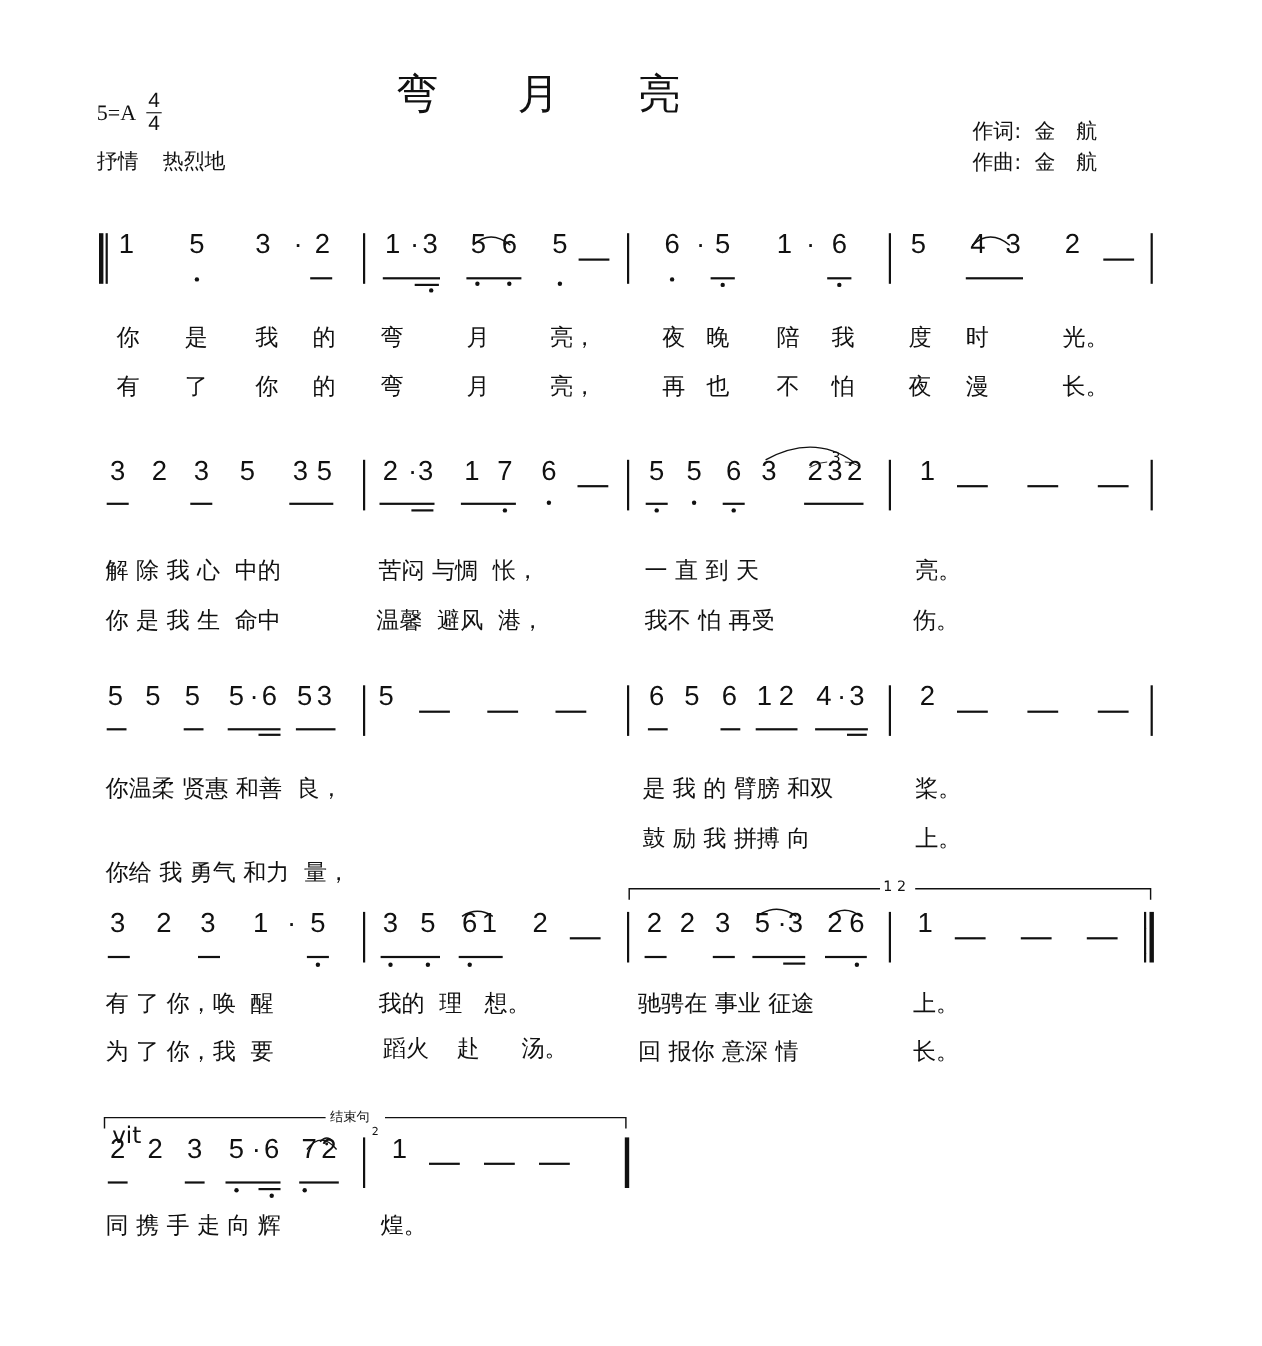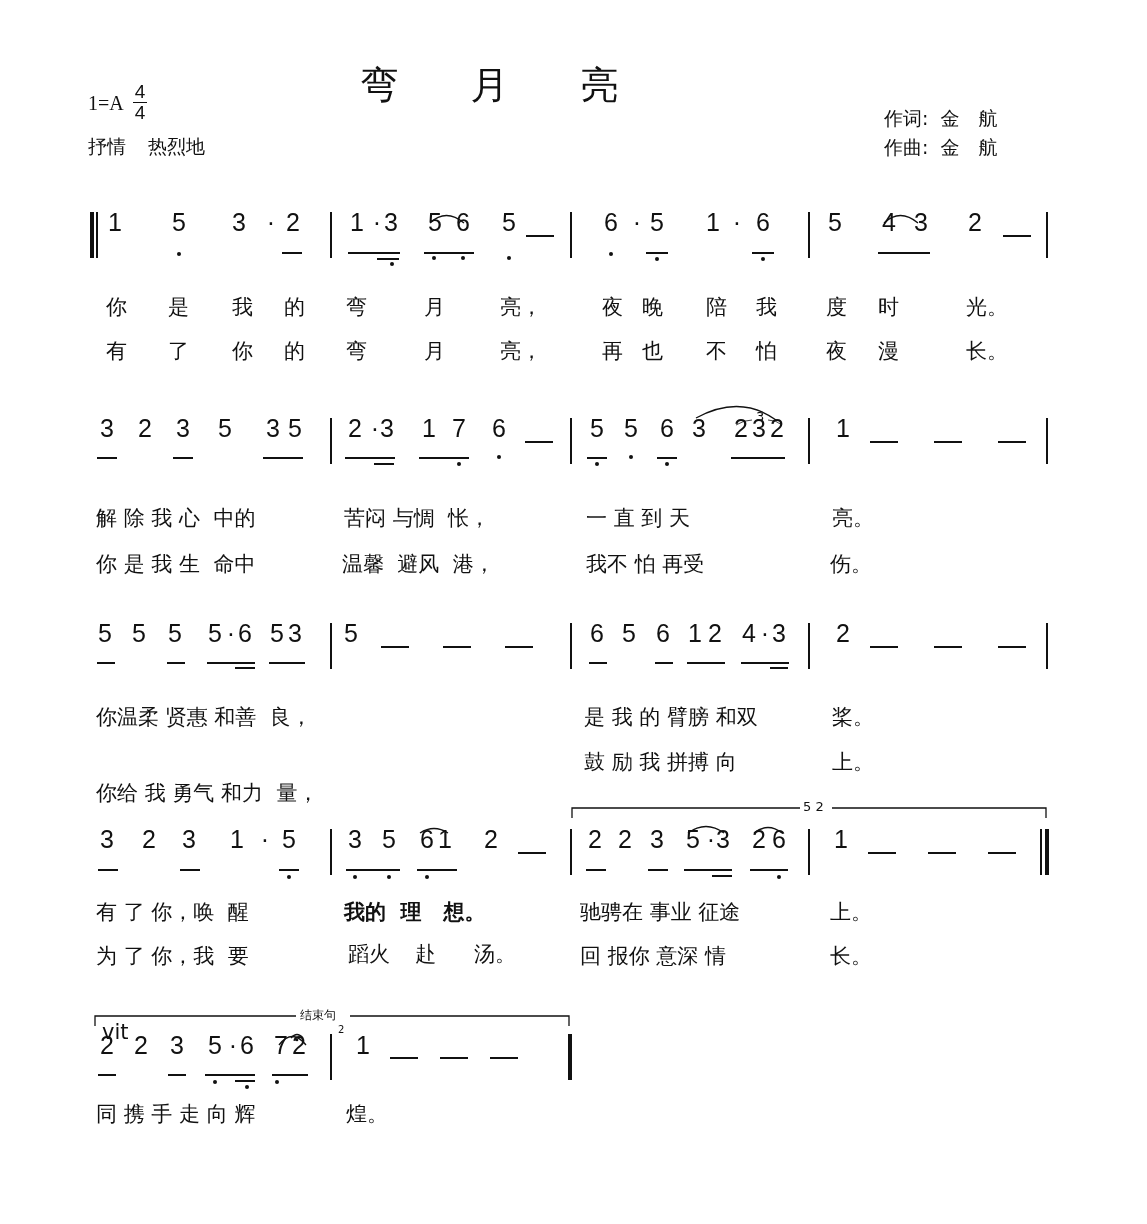--- a/index.html
+++ b/index.html
@@ -25,21 +25,21 @@
   .bar.thick { width: 4px; }
   .lyr { position: absolute; font-size: 21px; line-height: 26px; white-space: pre; }
   svg.over { position: absolute; left: 0; top: 0; overflow: visible; }
   .bracket-label { position: absolute; font-size: 13px; background: #fff; padding: 0 3px; }
   .vit { position: absolute; font-size: 21px; }
 </style>
 </head>
 <body>
 
 <div class="abs title">弯 月 亮</div>
-<div class="abs key">1=A</div>
+<div class="abs key">5=A</div>
 <div class="ts">
   <div>4</div>
   <div class="line"></div>
   <div>4</div>
 </div>
 <div class="abs mood">
   <span>抒情</span><span>热烈地</span>
 </div>
 <div class="abs credit" style="top:106px">
   <span>作词:</span><span class="v1">金　航</span>
@@ -164,21 +164,21 @@
     <div class="n" style="left: 586px; top: 824px;">2</div>
     <div class="n" style="left: 616px; top: 824px;">2</div>
     <div class="n" style="left: 648px; top: 824px;">3</div>
     <div class="n" style="left: 684px; top: 824px;">5</div>
     <div class="n" style="left: 702px; top: 824px;">·</div>
     <div class="n" style="left: 714px; top: 824px;">3</div>
     <div class="n" style="left: 750px; top: 824px;">2</div>
     <div class="n" style="left: 770px; top: 824px;">6</div>
     <div class="n" style="left: 832px; top: 824px;">1</div>
     <div class="lyr" style="left: 96px; top: 899px;">有 了 你，唤  醒</div>
-    <div class="lyr" style="left: 344px; top: 899px; font-weight: bold;">我的  理   想。</div>
+    <div class="lyr" style="left: 344px; top: 899px;">我的  理   想。</div>
     <div class="lyr" style="left: 580px; top: 899px;">驰骋在 事业 征途</div>
     <div class="lyr" style="left: 830px; top: 899px;">上。</div>
     <div class="lyr" style="left: 96px; top: 943px;">为 了 你，我  要</div>
     <div class="lyr" style="left: 348px; top: 943px; font-family: Liberation Mono, monospace;">蹈火  赴   汤。</div>
     <div class="lyr" style="left: 580px; top: 943px;">回 报你 意深 情</div>
     <div class="lyr" style="left: 830px; top: 943px;">长。</div>
     <div class="n" style="left: 98px; top: 1030px;">2</div>
     <div class="n" style="left: 132px; top: 1030px;">2</div>
     <div class="n" style="left: 168px; top: 1030px;">3</div>
     <div class="n" style="left: 206px; top: 1030px;">5</div>
@@ -322,17 +322,17 @@
 
     <path d="M95 1026 L95 1016 L296 1016"></path>
     <path d="M350 1016 L569 1016 L569 1026"></path>
 
     <path d="M279 1045 Q292 1028 306 1045"></path>
     <path d="M291 1038 Q297 1031 303 1038"></path>
   </g>
   <circle cx="297" cy="1040" r="1.3" fill="#111"></circle>
 </svg>
 
-<div class="bracket-label" style="left:800px;top:799px">5 2</div>
+<div class="bracket-label" style="left:800px;top:799px">1 2</div>
 <div class="bracket-label" style="left:297px;top:1007px;font-size:12px">结束句</div>
 <div class="vit" style="left:102px;top:1020px">vit</div>
 <div class="abs" style="left:756px;top:409px;font-size:13px">3</div>
 <div class="abs" style="left:338px;top:1024px;font-size:10px">2</div>
 
 </body></html>

